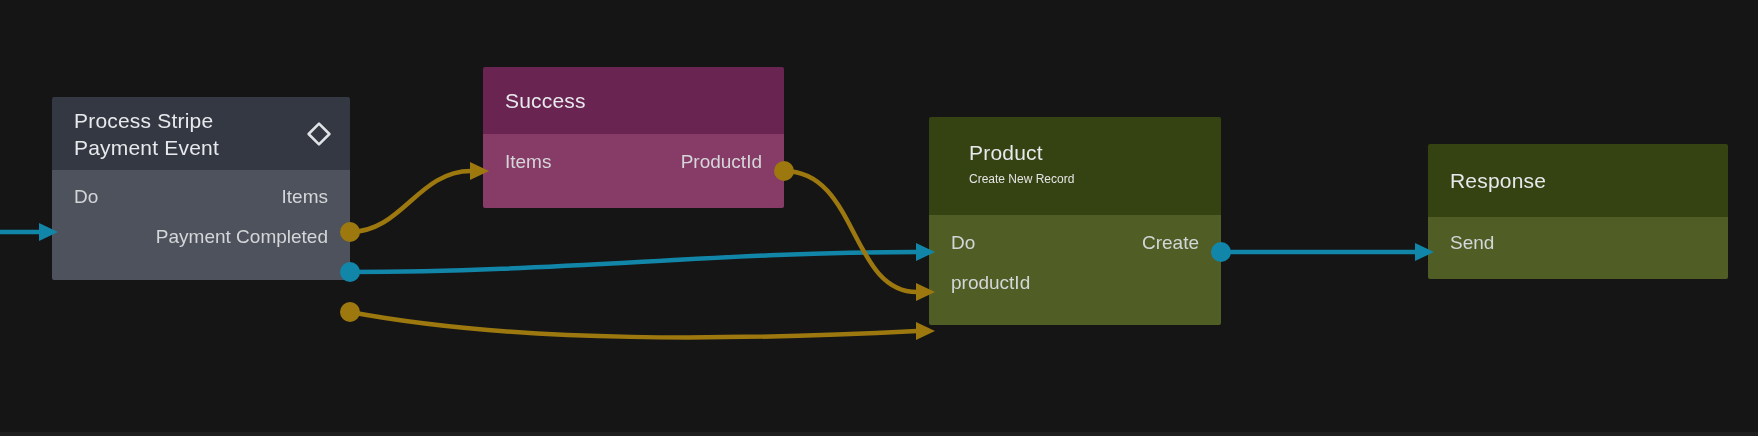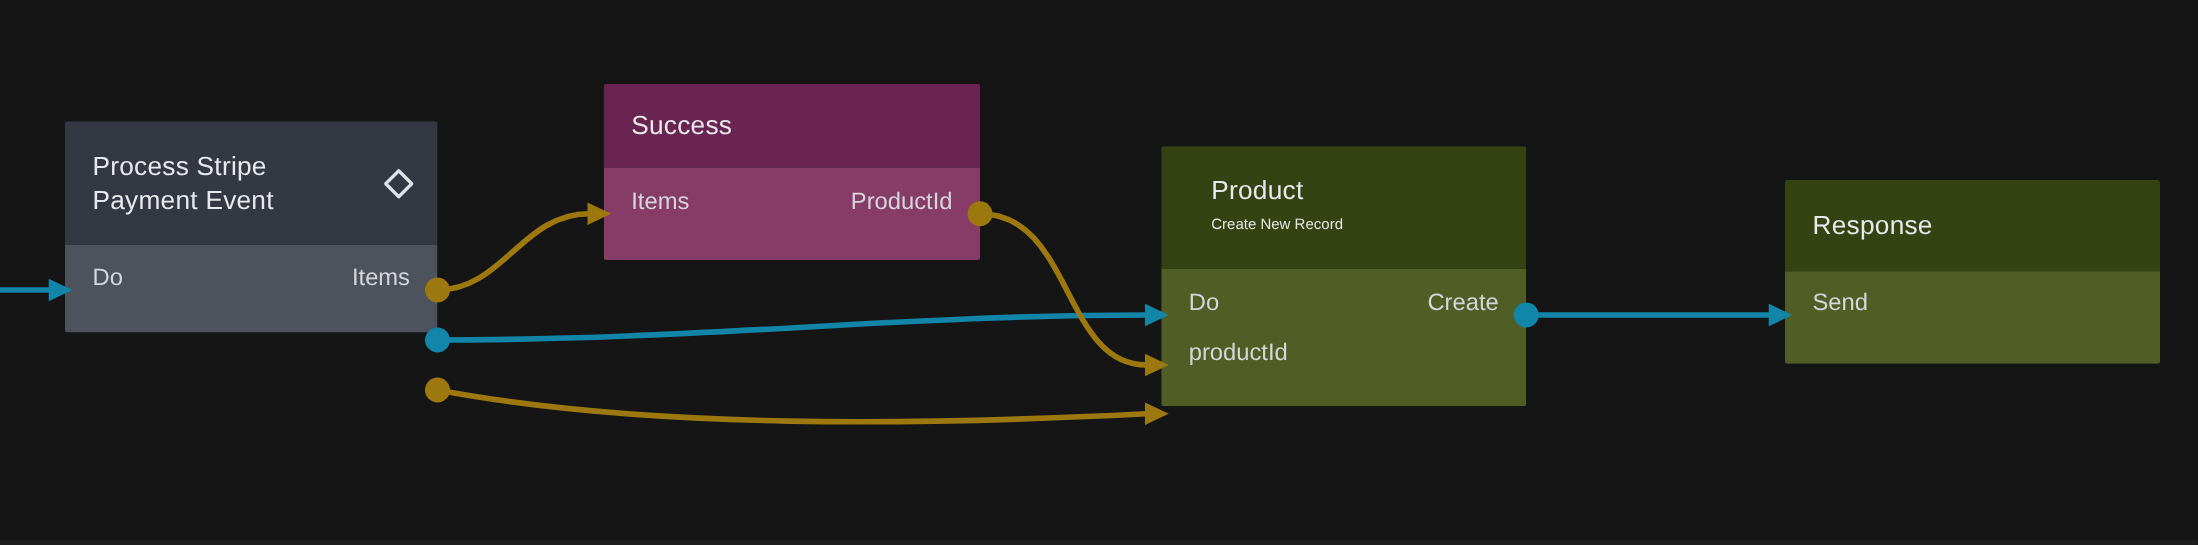--- a/index.html
+++ b/index.html
@@ -40,31 +40,31 @@
   .port-row {
     height: 40px; display: flex; 
     padding: 0 22px; justify-content: space-between;
   }
   .port-row.right-only { justify-content: flex-end; }
   .port-label {
     color: #d4d6d9; font-size: 19px; white-space: nowrap;
   }
   
   .node-stripe   { left: 52px;   top: 97px;  width: 298px; }
-  .node-stripe .node-header { height: 99px; }
+  .node-stripe .node-header { height: 73px; }
   .node-stripe .node-body   { padding: 16px 0 14px 0; }
   .node-function { left: 483px;  top: 67px;  width: 301px; }
   .node-function .node-header { height: 67px; }
   .node-function .node-body   { padding: 17px 0 17px 0; }
   .node-product  { left: 929px;  top: 117px; width: 292px; }
   .node-product .node-header { height: 98px; }
   .node-product .node-body   { padding: 17px 0 13px 0; }
   .node-response { left: 1428px; top: 144px; width: 300px; }
   .node-response .node-header { height: 73px; }
-  .node-response .node-body   { padding: 15px 0 19px 0; }
+  .node-response .node-body   { padding: 15px 0 7px 0; }
   .diamond-wrap { flex: 0 0 auto; display: flex; }
 </style>
 </head>
 <body style="background: rgb(21, 21, 22);">
 
 <div class="canvas">
 
   <div class="node node-stripe">
     <div class="node-header" style="background: rgb(52, 56, 66);">
       <div class="node-title">
@@ -74,20 +74,23 @@
       <span class="diamond-wrap">
         <svg width="26" height="26" viewBox="0 0 26 26">
           <path d="M13 2.6 L23.4 13 L13 23.4 L2.6 13 Z" fill="none" stroke-width="2.6" stroke-linejoin="round" stroke="#dfe2e6"></path>
         </svg>
       </span>
     </div>
     <div class="node-body" style="background: rgb(78, 82, 92);">
       <div class="port-row">
         <span class="port-label">Do</span>
         <span class="port-label">Items</span>
+      </div>
+      <div class="port-row right-only">
+        <span class="port-label">Payment Completed</span>
       </div>
     </div>
   </div>
 
   <div class="node node-function">
     <div class="node-header" style="background: rgb(106, 36, 82);">
       <div class="node-title">Success</div>
     </div>
     <div class="node-body" style="background: rgb(135, 59, 103);">
       <div class="port-row">

